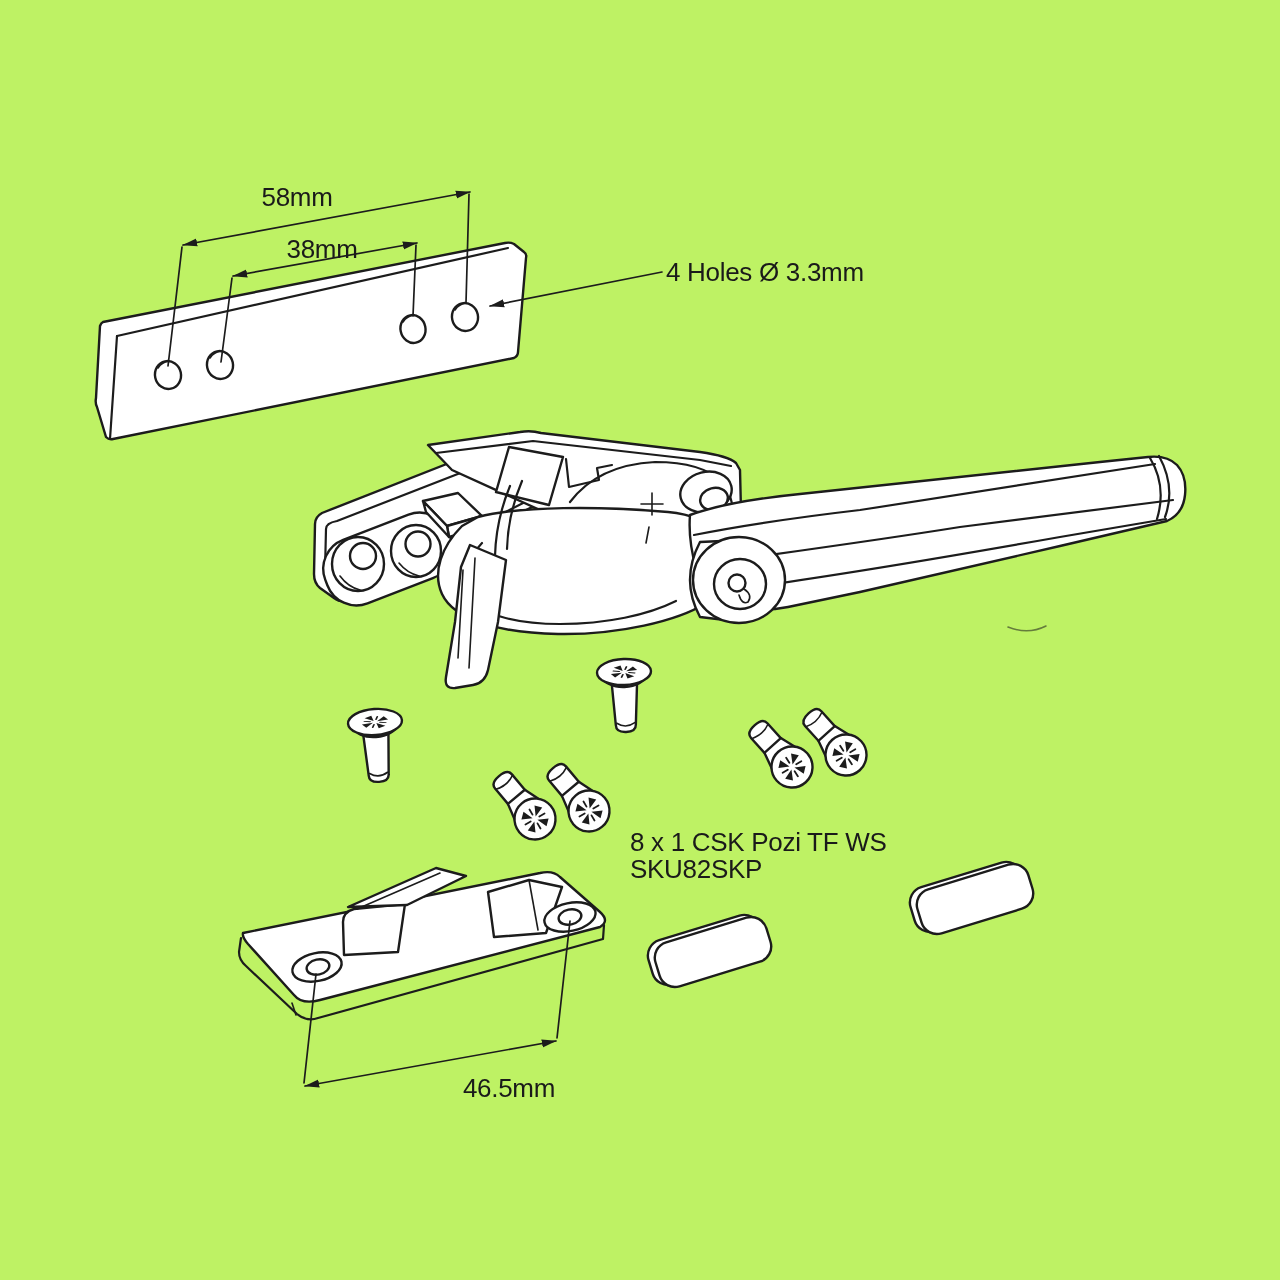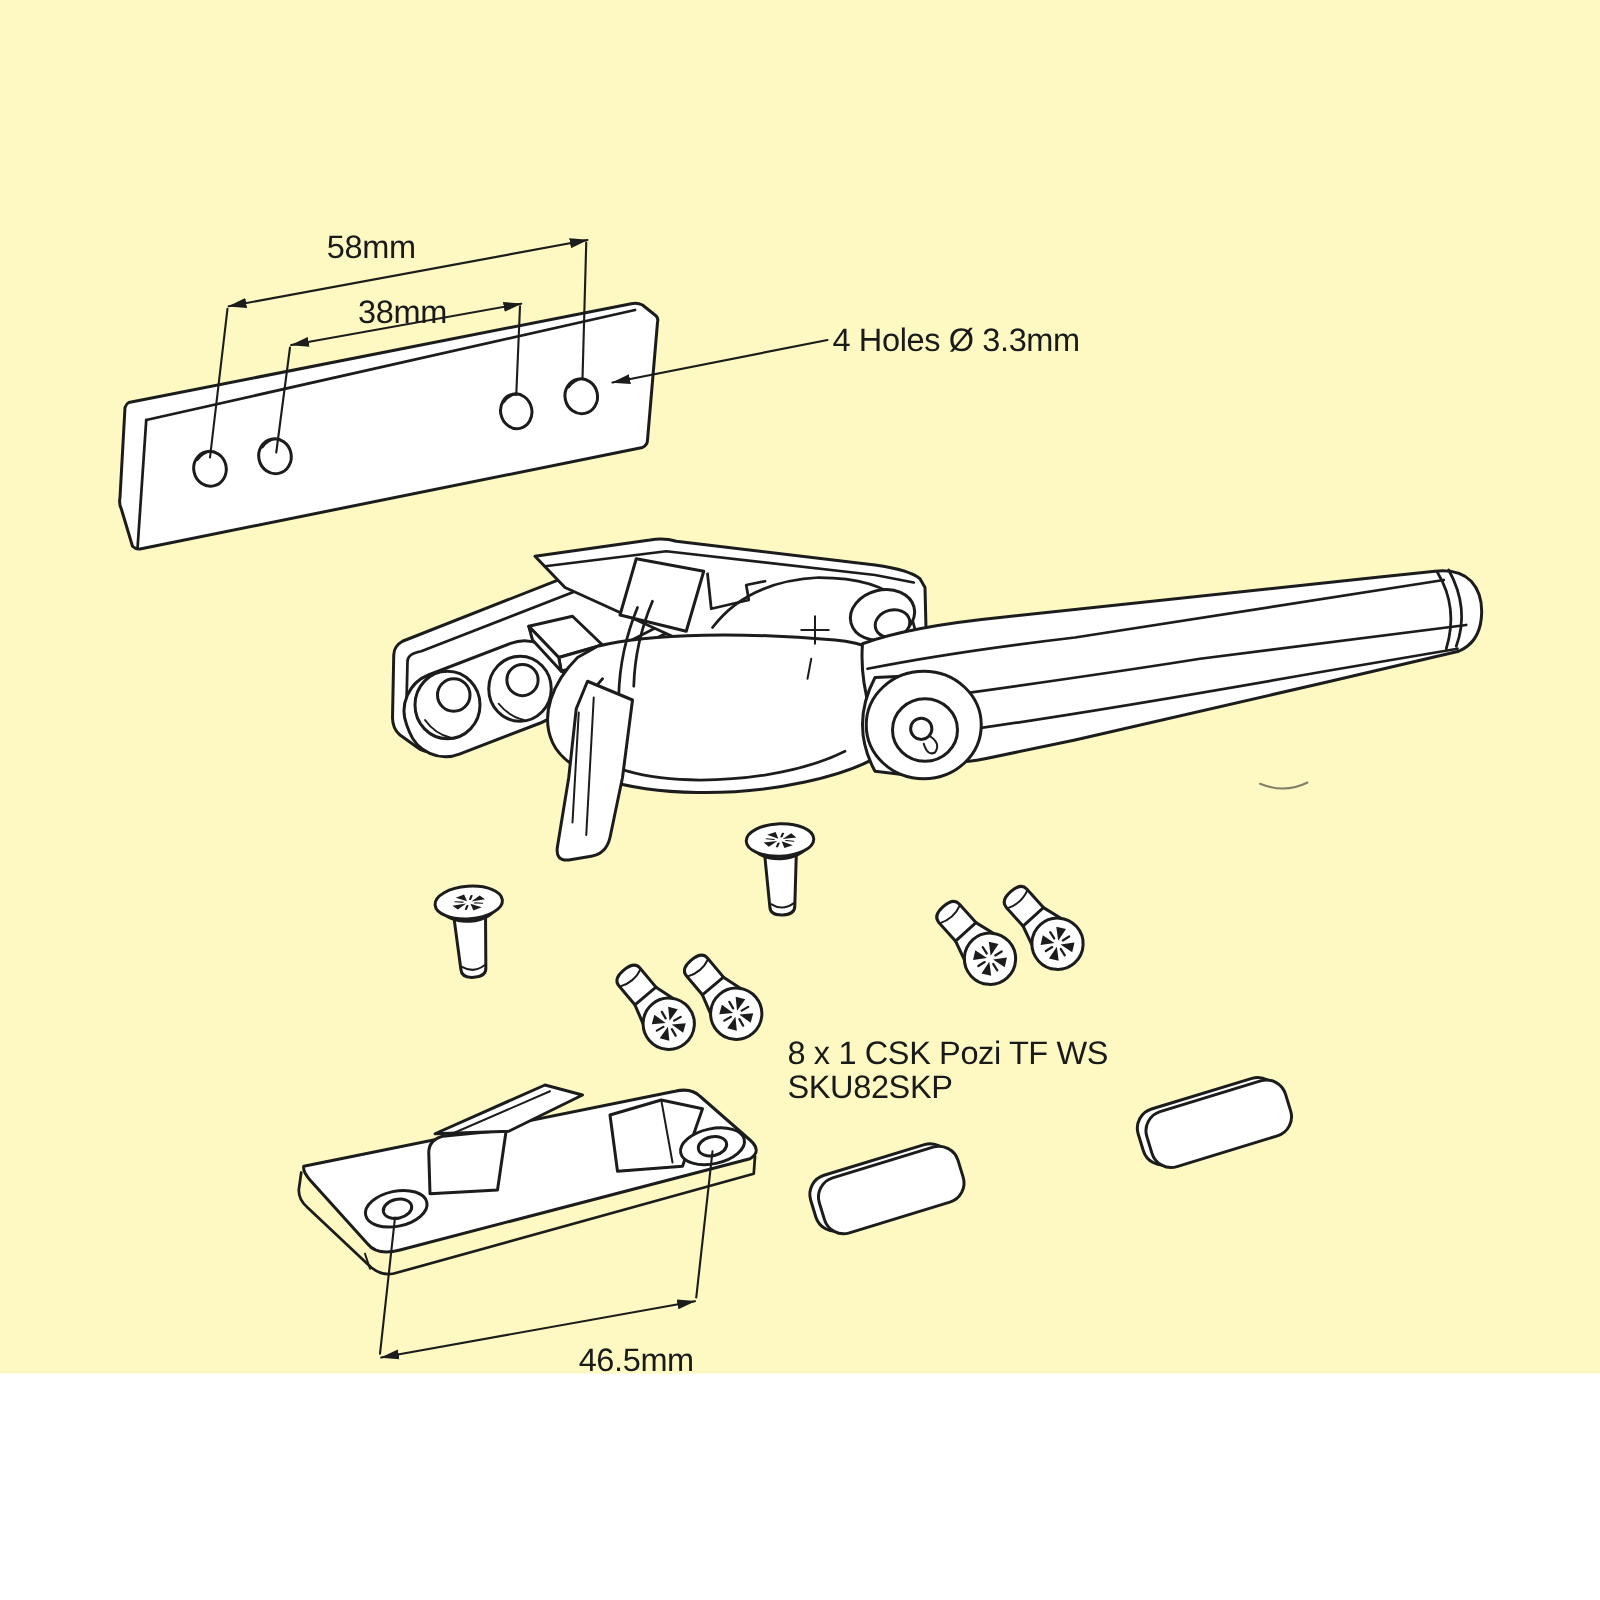--- a/index.html
+++ b/index.html
@@ -1,16 +1,16 @@
 <!DOCTYPE html>
 <html><head>
 <meta charset="utf-8">
 <style>
   html,body{margin:0;padding:0;background:#ffffff;}
-  .stage{position:relative;width:1280px;height:1099px;background:#fef9c3;overflow:hidden;
+  .stage{position:relative;width:1280px;height:1280px;background:#bef264;overflow:hidden;
          font-family:"Liberation Sans", sans-serif;}
   svg{display:block;}
   .part{stroke:#1c1c1c;stroke-width:2.4;fill:#ffffff;stroke-linejoin:round;stroke-linecap:round;}
   .part-line{stroke:#1c1c1c;stroke-width:2.2;fill:none;stroke-linejoin:round;stroke-linecap:round;}
   .thin-line{stroke:#1c1c1c;stroke-width:1.6;fill:none;stroke-linecap:round;}
   .dim-line{stroke:#1c1c1c;stroke-width:1.7;fill:none;stroke-linecap:round;}
   .dim-text{fill:#1a1a1a;font-size:26px;letter-spacing:-0.3px;}
   .label-text{fill:#1a1a1a;font-size:26px;letter-spacing:-0.3px;}
   .pozi{fill:#1c1c1c;stroke:none;}
   .pozi-tick{stroke:#1c1c1c;stroke-width:1.8;fill:none;stroke-linecap:round;}

